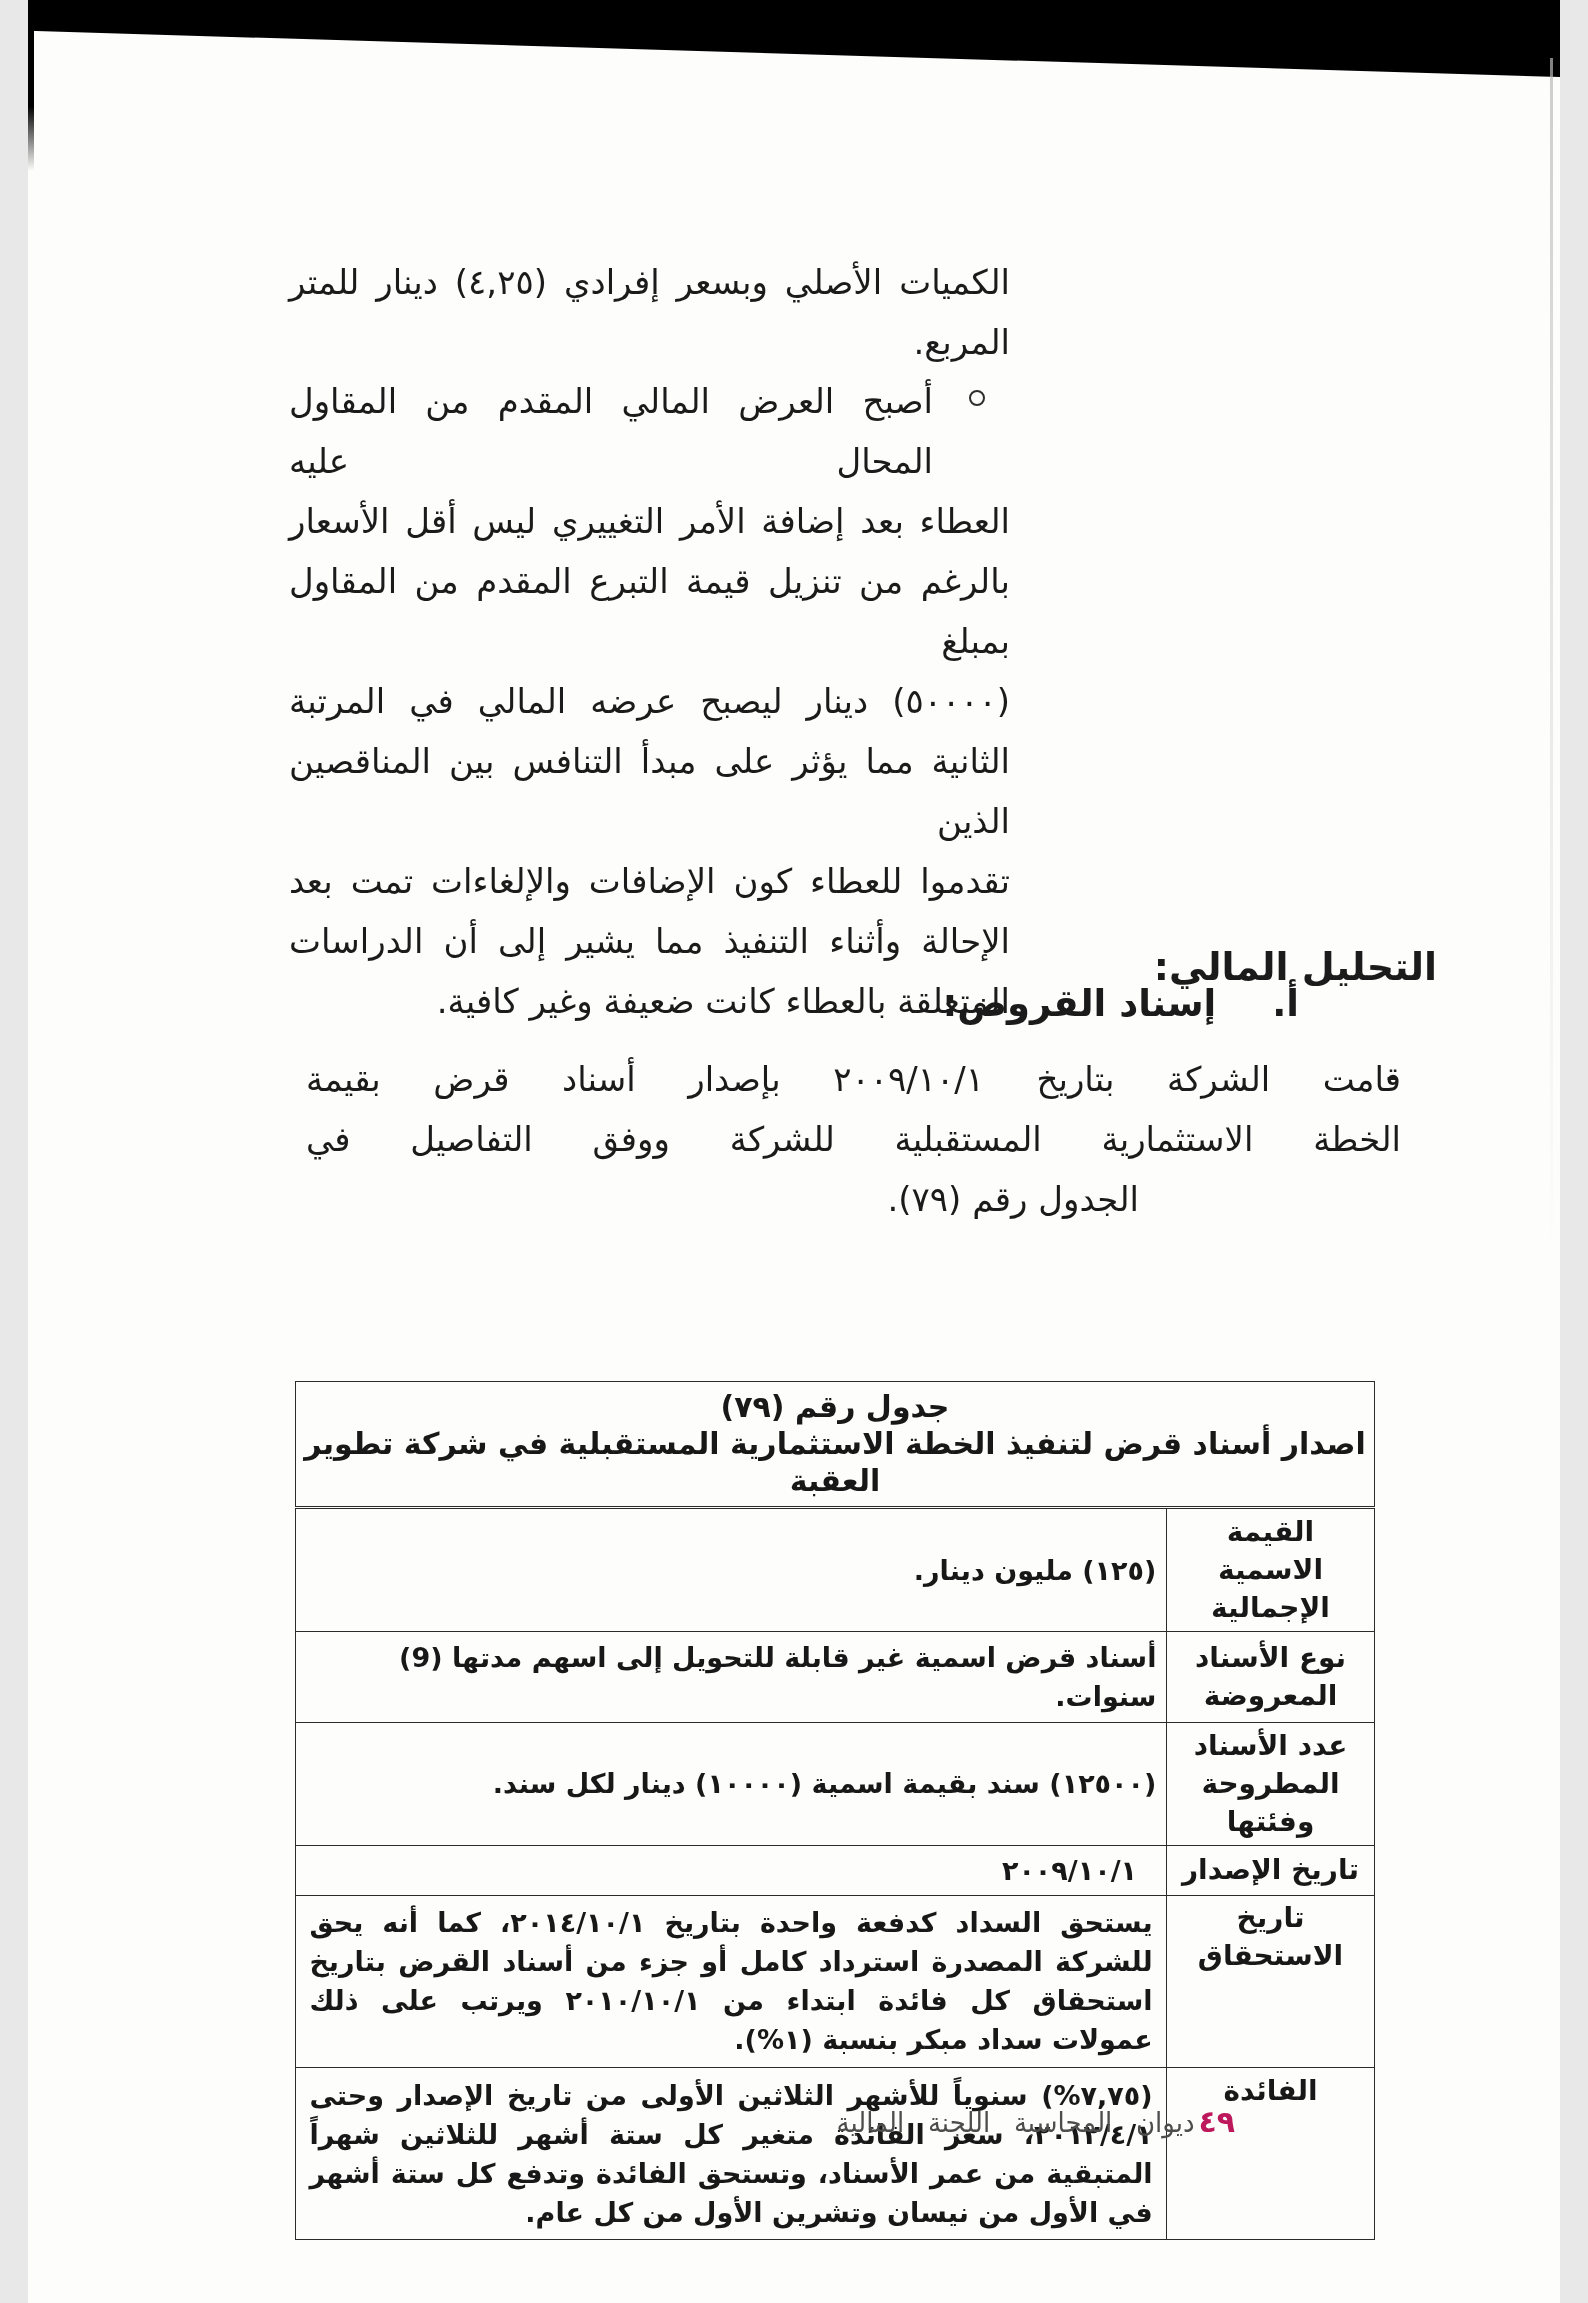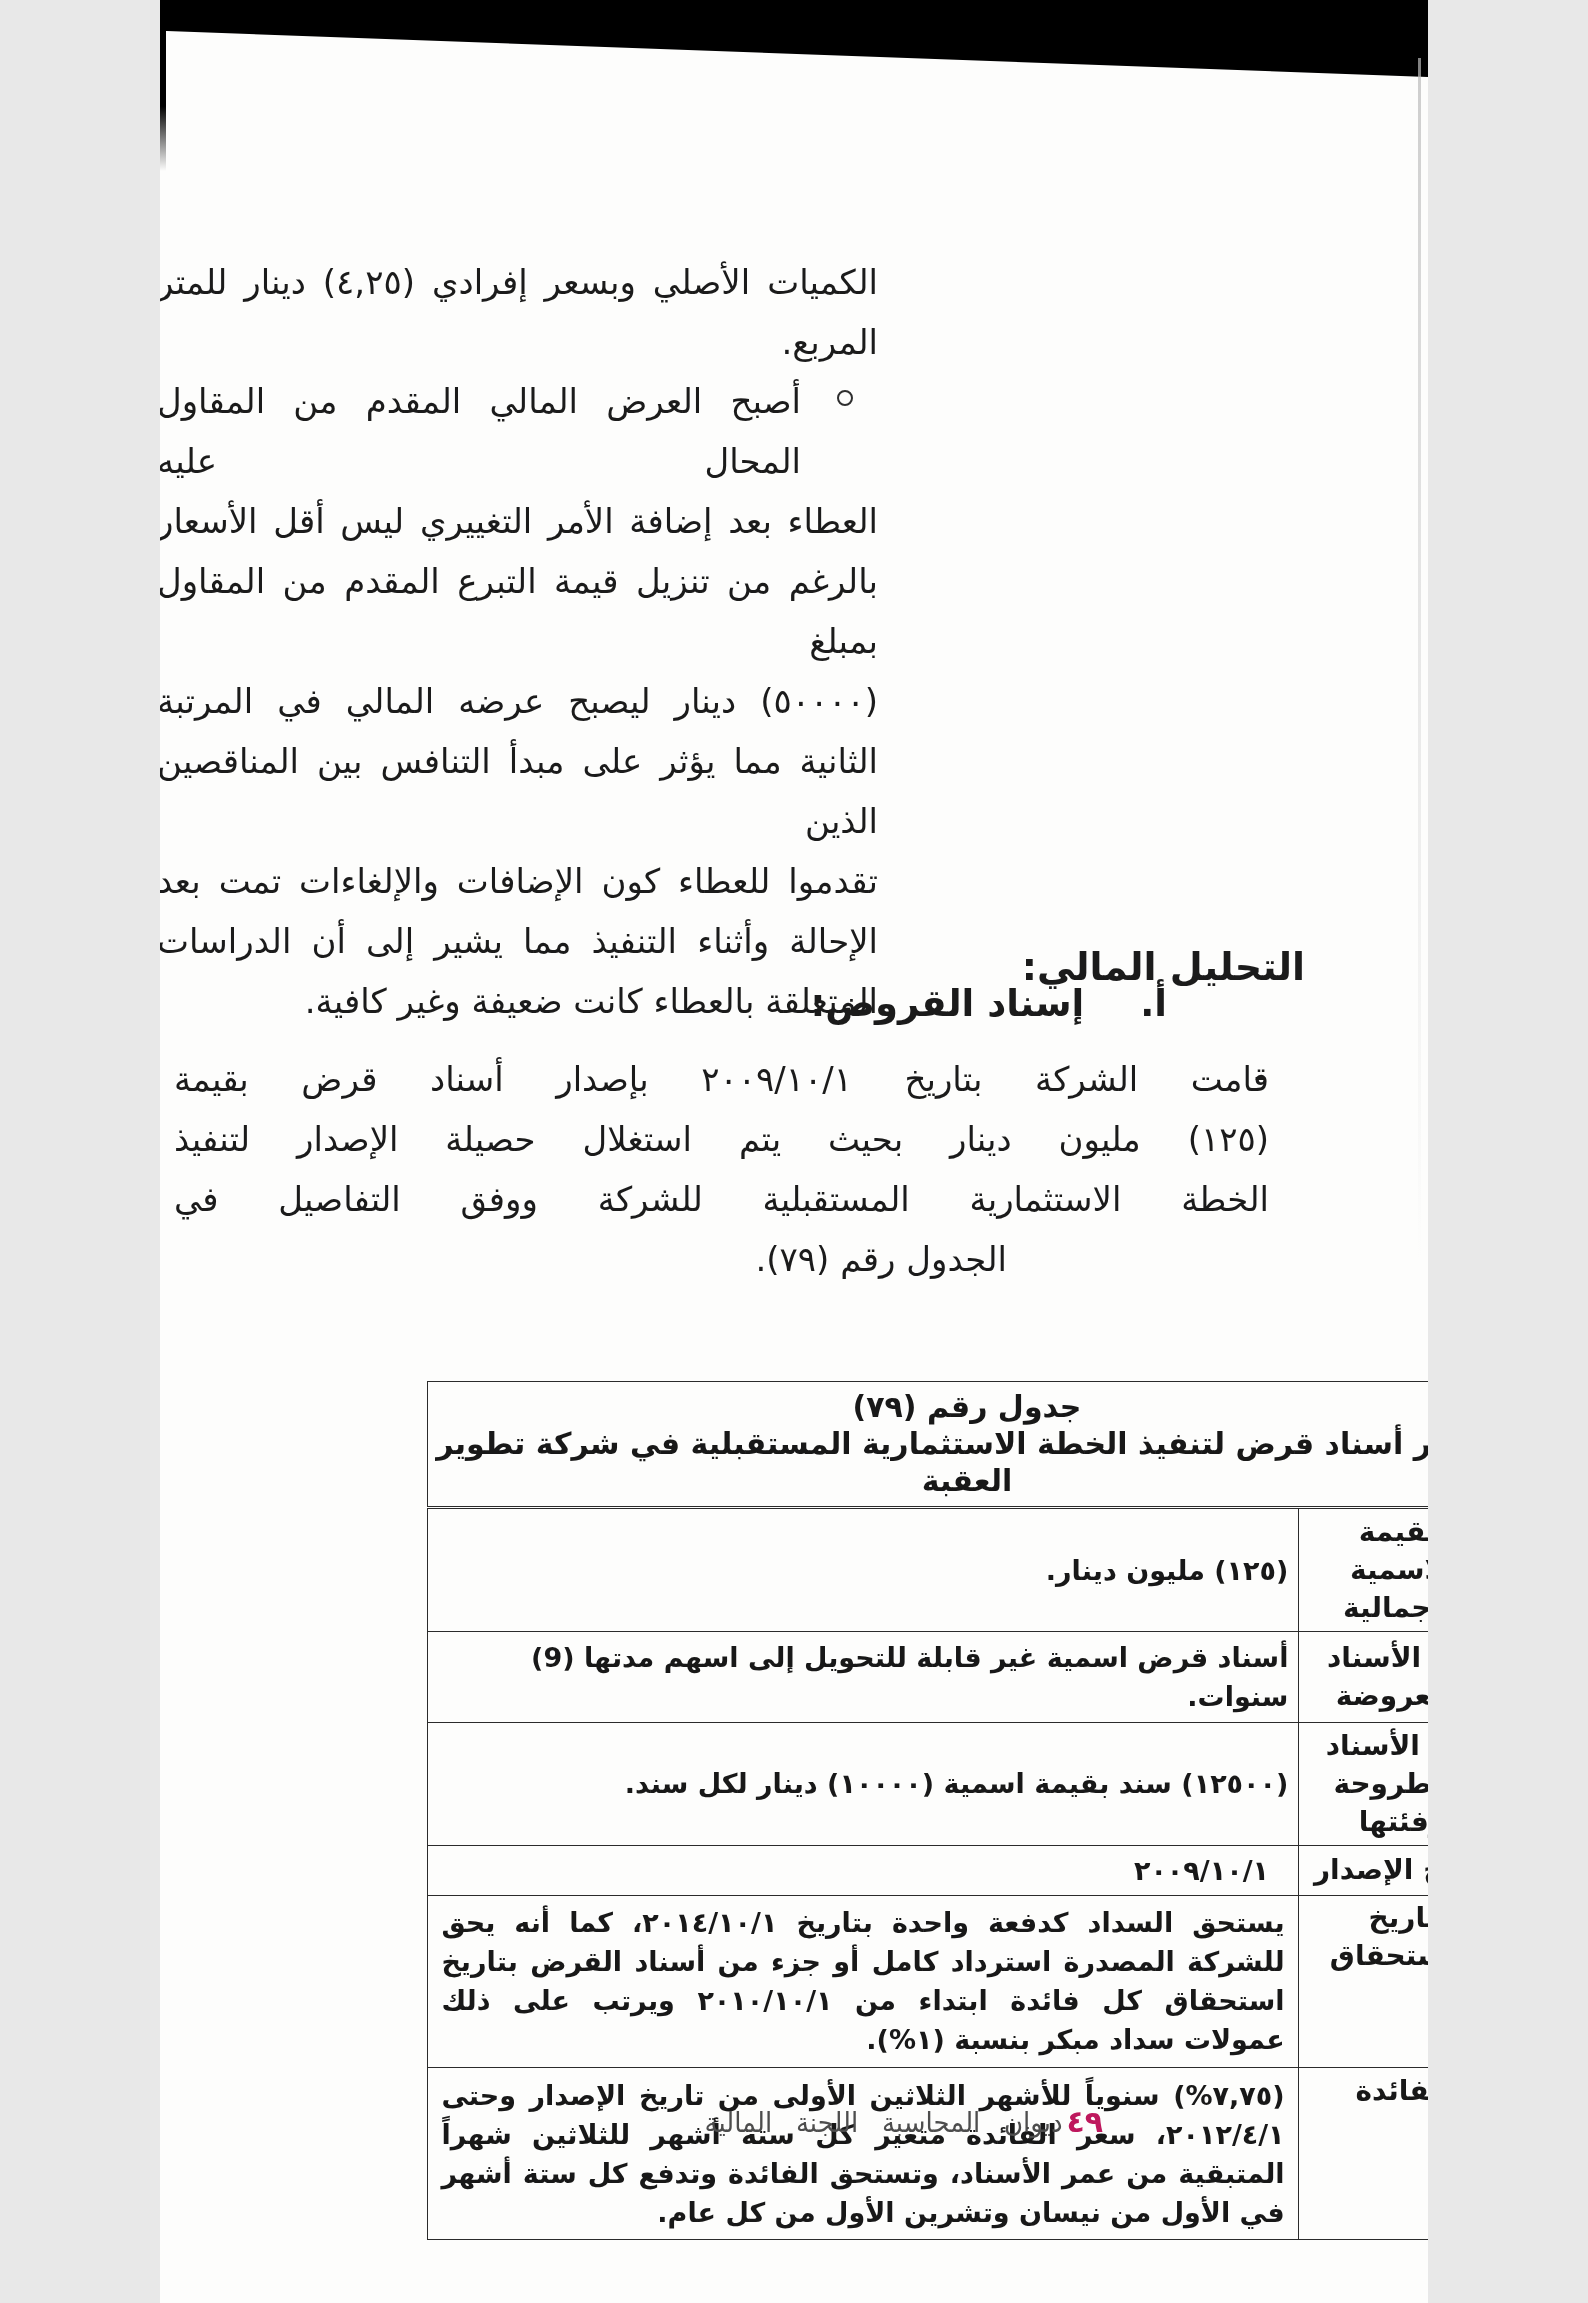--- a/index.html
+++ b/index.html
@@ -1,18 +1,18 @@
 <!DOCTYPE html>
 <html lang="ar" dir="rtl"><head>
 <meta charset="utf-8">
 <style>
   html,body{margin:0;padding:0;background:#e8e8e8;}
   .page{
     position:relative;
-    width:1268px;height:2304px;
+    width:1532px;height:2304px;
     margin:0 auto;
     background:#fdfdfc;
     overflow:hidden;
     direction:rtl;
     font-family:"DejaVu Sans",sans-serif;
     color:#1b1b1b;
   }
   
   .top-band{
     position:absolute;top:0;left:0;width:100%;height:77px;
@@ -118,21 +118,20 @@
 
   <div class="subheading">
     <span>أ.</span>
     <span>إسناد القروض:</span>
   </div>
 
   <div class="blk dash-item">
     <span class="dash-marker">-</span>
     <div class="dash-lines">
       <div class="ln j">قامت الشركة بتاريخ ٢٠٠٩/١٠/١ بإصدار أسناد قرض بقيمة</div>
-      <div class="ln j">(١٢٥) مليون دينار بحيث يتم استغلال حصيلة الإصدار لتنفيذ</div>
       <div class="ln j">الخطة الاستثمارية المستقبلية للشركة ووفق التفاصيل في</div>
       <div class="ln indent-last">الجدول رقم (٧٩).</div>
     </div>
   </div>
 
   <table class="tbl">
     <colgroup>
         <col class="c-label">
         <col class="c-value">
       </colgroup>

